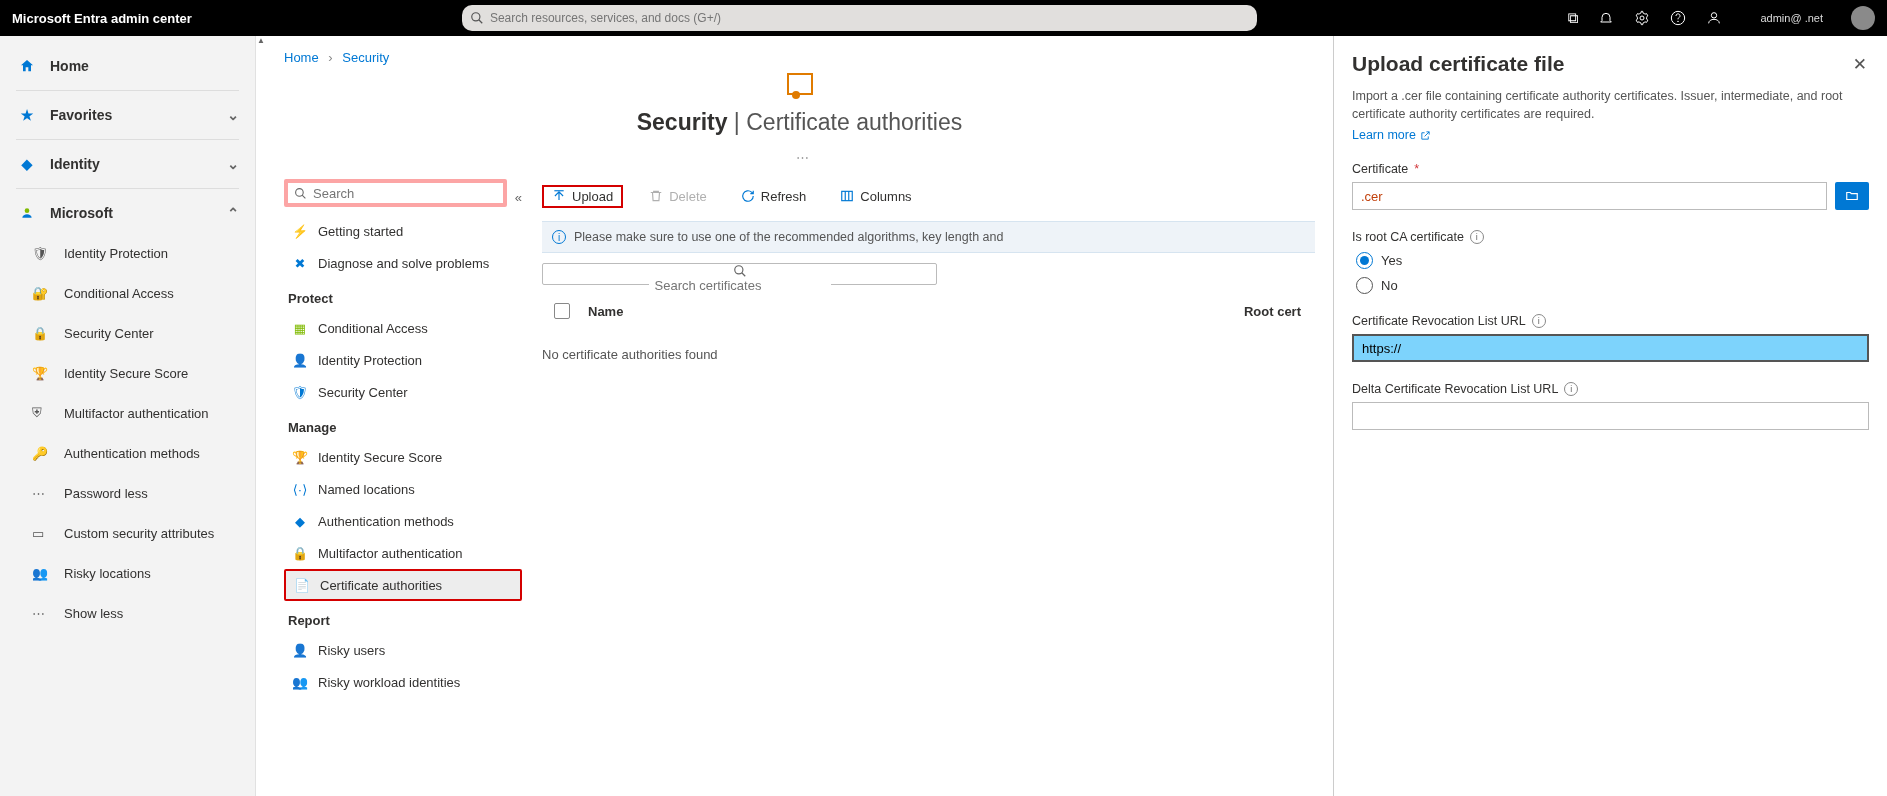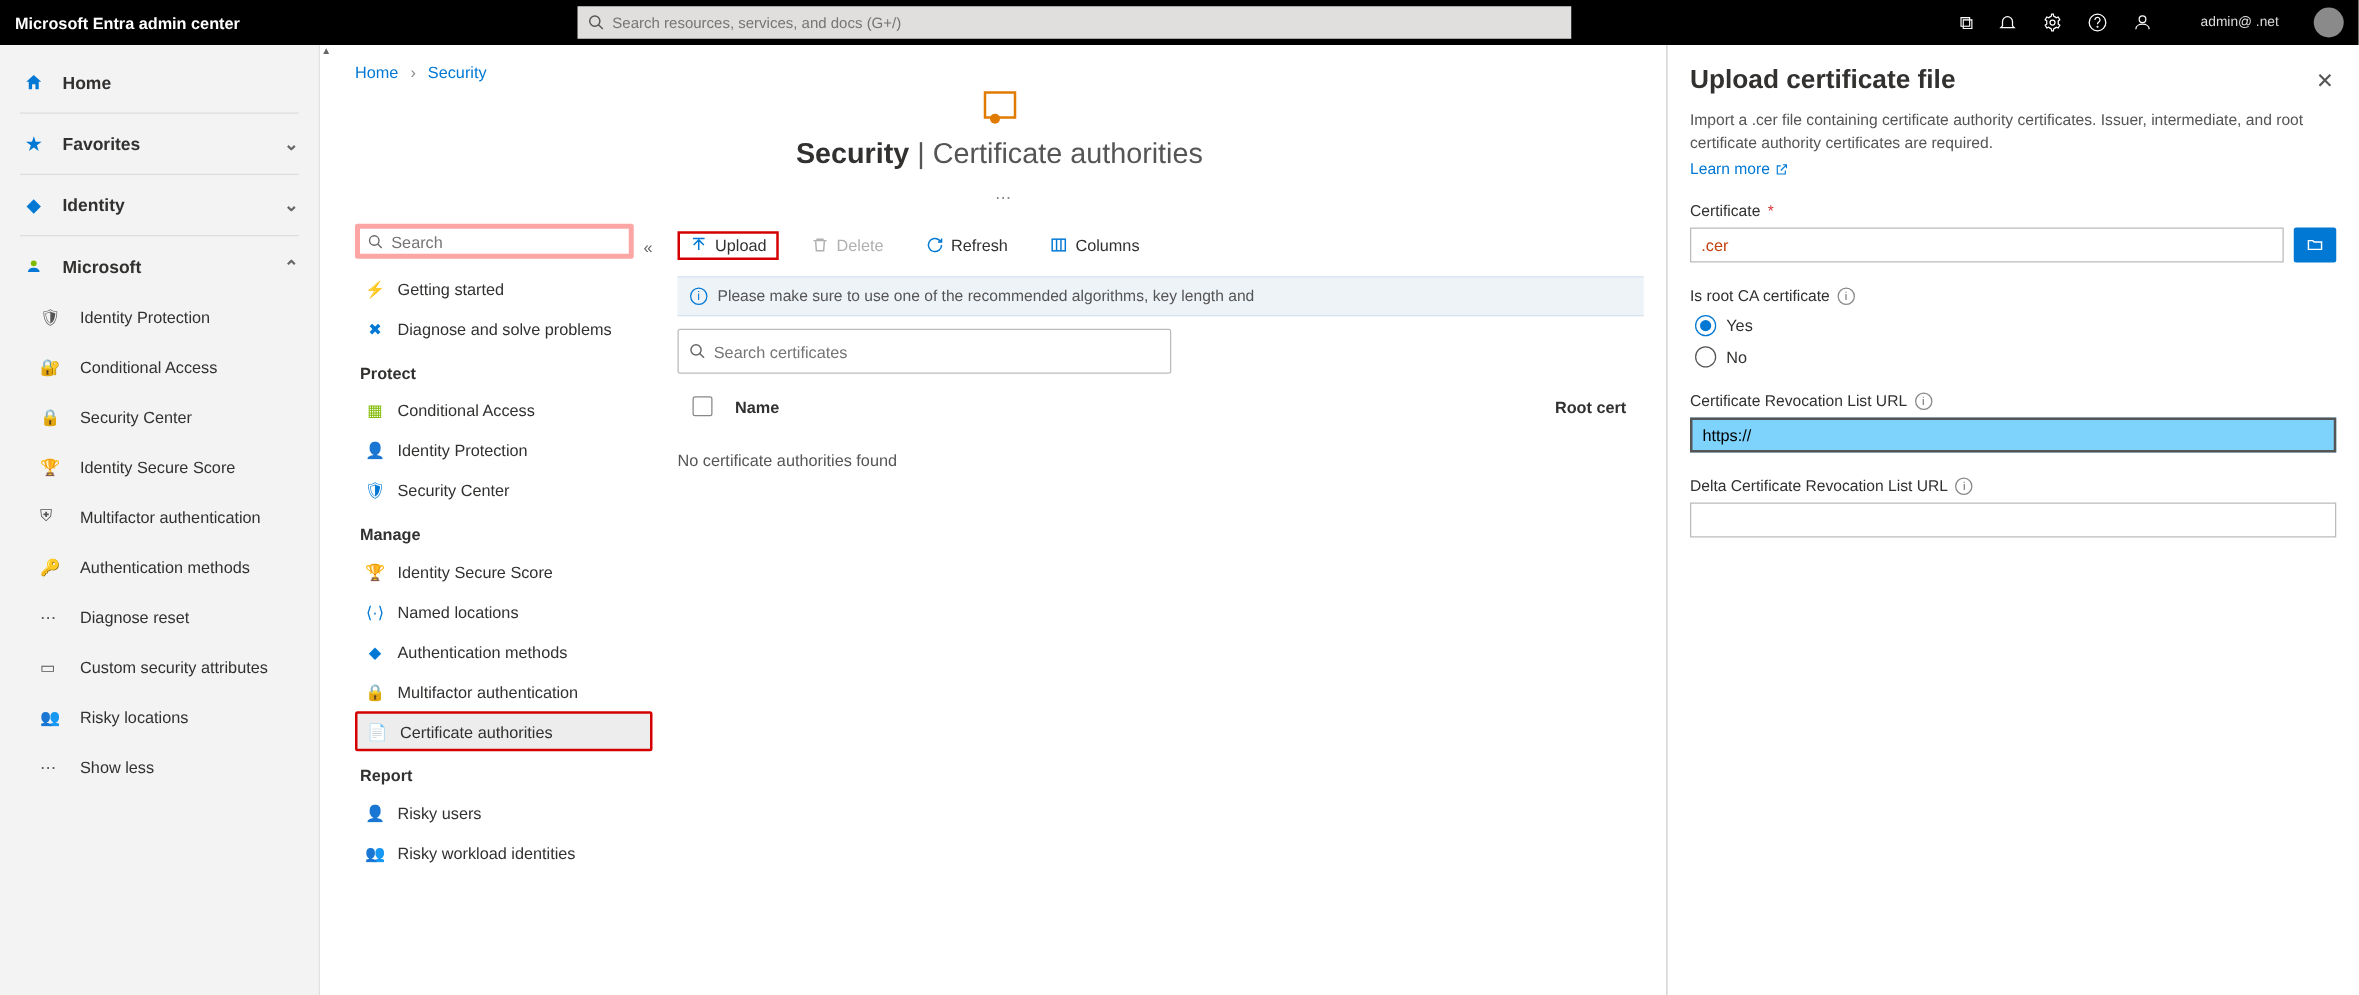--- a/index.html
+++ b/index.html
@@ -2,21 +2,21 @@
 <html><head>
 <meta charset="utf-8">
 <style>
   * { box-sizing: border-box; margin: 0; padding: 0; }
   body { font-family: "Segoe UI", Arial, sans-serif; font-size: 13px; color: #323130; background: #fff; width: 1887px; height: 796px; overflow: hidden; }
 
   
   .topbar { background: #000; color: #fff; height: 36px; display: flex; align-items: center; padding: 0 12px; }
   .topbar .brand { font-size: 13px; font-weight: 600; margin-right: 40px; white-space: nowrap; }
   .search-wrap { flex: 0 0 795px; margin-left: 230px; }
-  .search-box { display: flex; align-items: center; background: #e1dfdd; border-radius: 0; height: 26px; padding: 0 8px; color: #444; }
+  .search-box { display: flex; align-items: center; background: #e1dfdd; border-radius: 10px; height: 26px; padding: 0 8px; color: #444; }
   .search-box input { background: transparent; border: none; outline: none; flex: 1; font-size: 12px; color: #444; padding-left: 6px; }
   .top-icons { margin-left: auto; display: flex; align-items: center; gap: 20px; }
   .top-icons .ticon { color: #fff; font-size: 15px; cursor: pointer; }
   .user-email { font-size: 11px; color: #ddd; margin-left: 18px; }
   .avatar { width: 24px; height: 24px; border-radius: 50%; background: #8a8a8a; margin-left: 8px; }
 
   
   .shell { display: flex; height: calc(796px - 36px); }
 
   
@@ -63,21 +63,21 @@
   .cmdbar { display: flex; align-items: center; gap: 18px; height: 34px; margin-bottom: 8px; font-size: 13px; }
   .cmd { display: flex; align-items: center; gap: 6px; cursor: pointer; padding: 4px 8px; }
   .cmd.disabled { color: #b0b0b0; cursor: default; }
   .cmd .ci { color: #0078d4; }
   .cmd.disabled .ci { color: #b0b0b0; }
   .red-upload { border: 2px solid #d40000; padding: 2px 8px; }
 
   .info-banner { background: #eef3f8; border-top: 1px solid #d6e4f0; border-bottom: 1px solid #d6e4f0; padding: 8px 10px; font-size: 12.5px; color: #555; display: flex; align-items: center; gap: 8px; }
   .info-banner .ii { color: #0078d4; border: 1px solid #0078d4; border-radius: 50%; width: 14px; height: 14px; display:inline-flex; align-items:center; justify-content:center; font-size:10px; }
 
-  .cert-search { margin-top: 10px; display: flex; align-items: center; border: 1px solid #bbb; border-radius: 2px; height: 36px; padding: 0 8px; width: 395px; }
+  .cert-search { margin-top: 10px; display: flex; align-items: center; border: 1px solid #bbb; border-radius: 2px; height: 22px; padding: 0 8px; width: 395px; flex-direction: column; }
   .cert-search input { border: none; outline: none; flex: 1; font-size: 13px; padding-left: 6px; }
 
   .thead { display: flex; align-items: center; margin-top: 18px; font-weight: 600; font-size: 13px; }
   .thead .chk { width: 40px; display:flex; justify-content:center; }
   .thead .col-name { flex: 1; padding-left: 6px; }
   .thead .col-root { width: 110px; text-align: right; padding-right: 14px; }
   .chkbox { width: 16px; height: 16px; border: 1px solid #888; border-radius: 2px; }
   .empty { margin-top: 28px; color: #555; font-size: 13px; }
 
   
@@ -202,21 +202,21 @@
     <div class="sub">
         <span class="ico">⛨</span>
         <span>Multifactor authentication</span>
       </div>
     <div class="sub">
         <span class="ico">🔑</span>
         <span>Authentication methods</span>
       </div>
     <div class="sub">
         <span class="ico">⋯</span>
-        <span>Diagnose reset</span>
+        <span>Password less</span>
       </div>
     <div class="sub">
         <span class="ico">▭</span>
         <span>Custom security attributes</span>
       </div>
     <div class="sub">
         <span class="ico">👥</span>
         <span>Risky locations</span>
       </div>
     <div class="sub">

